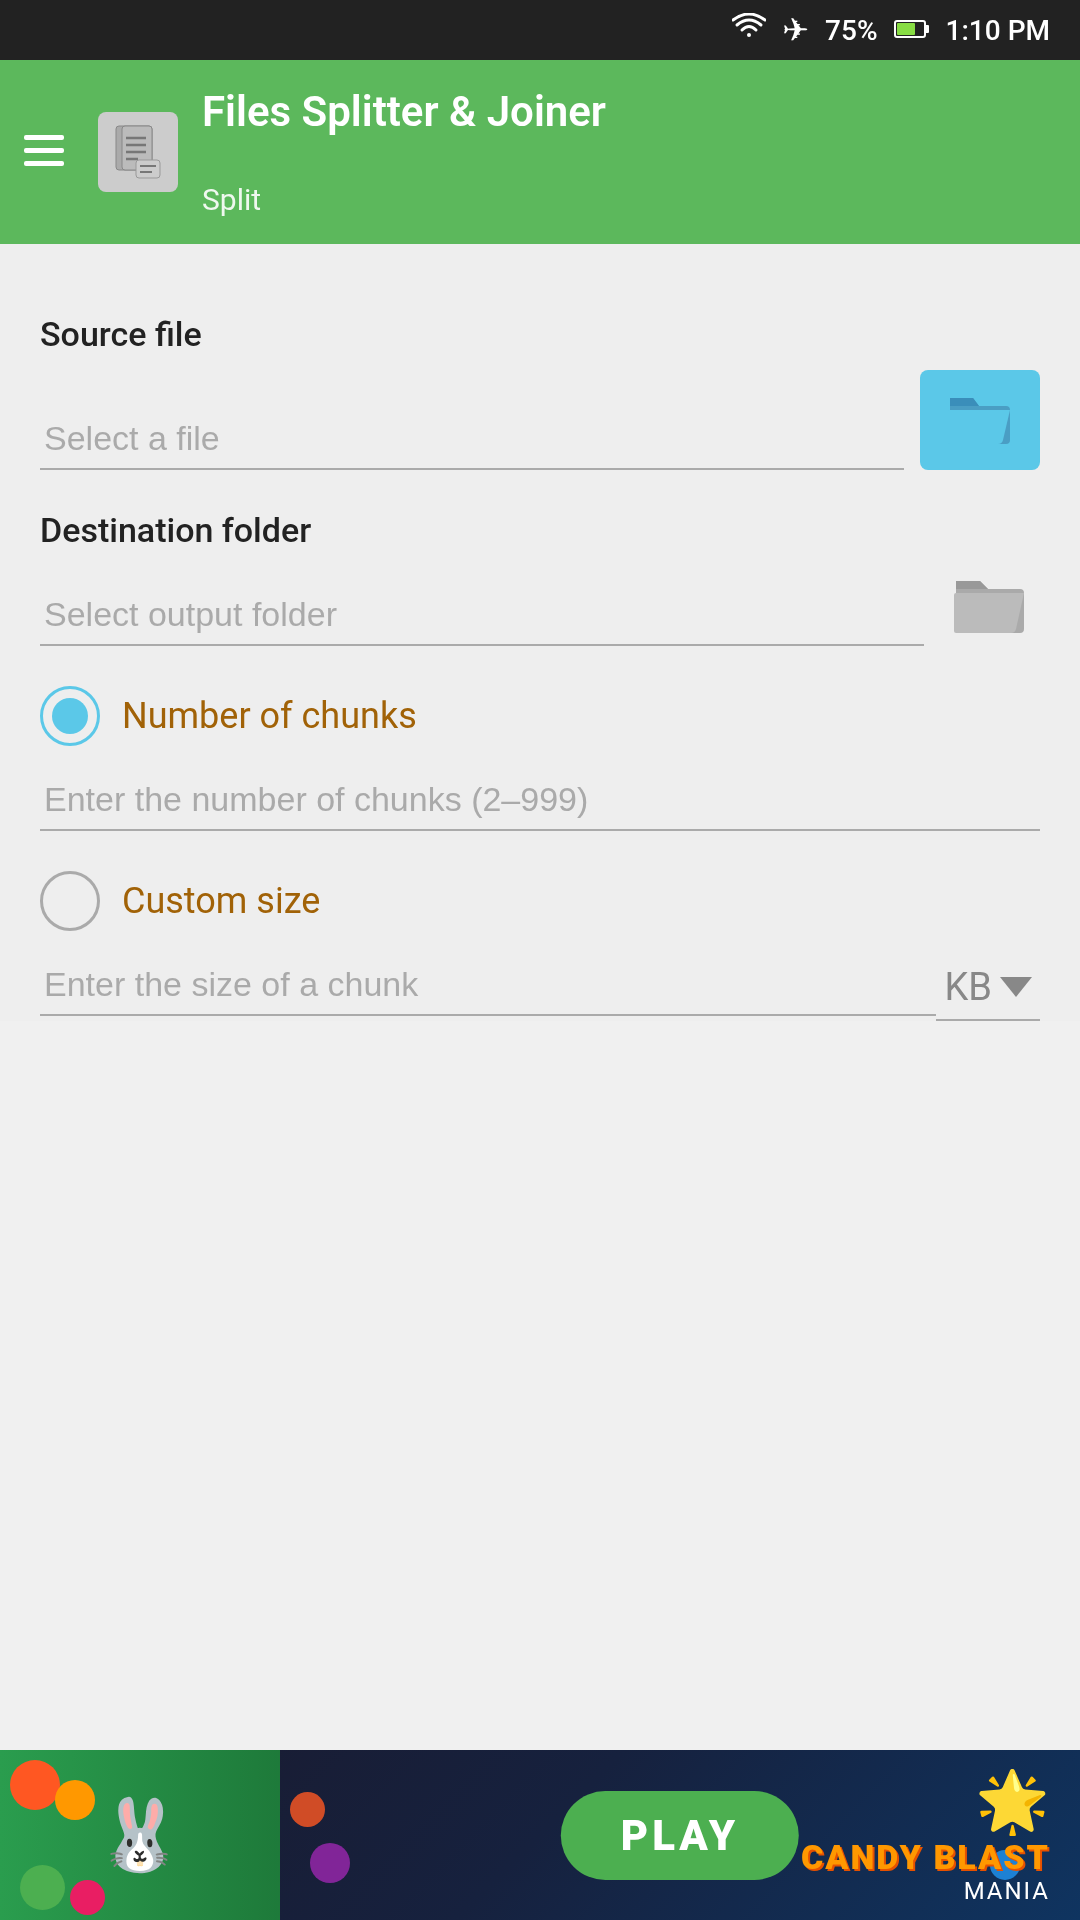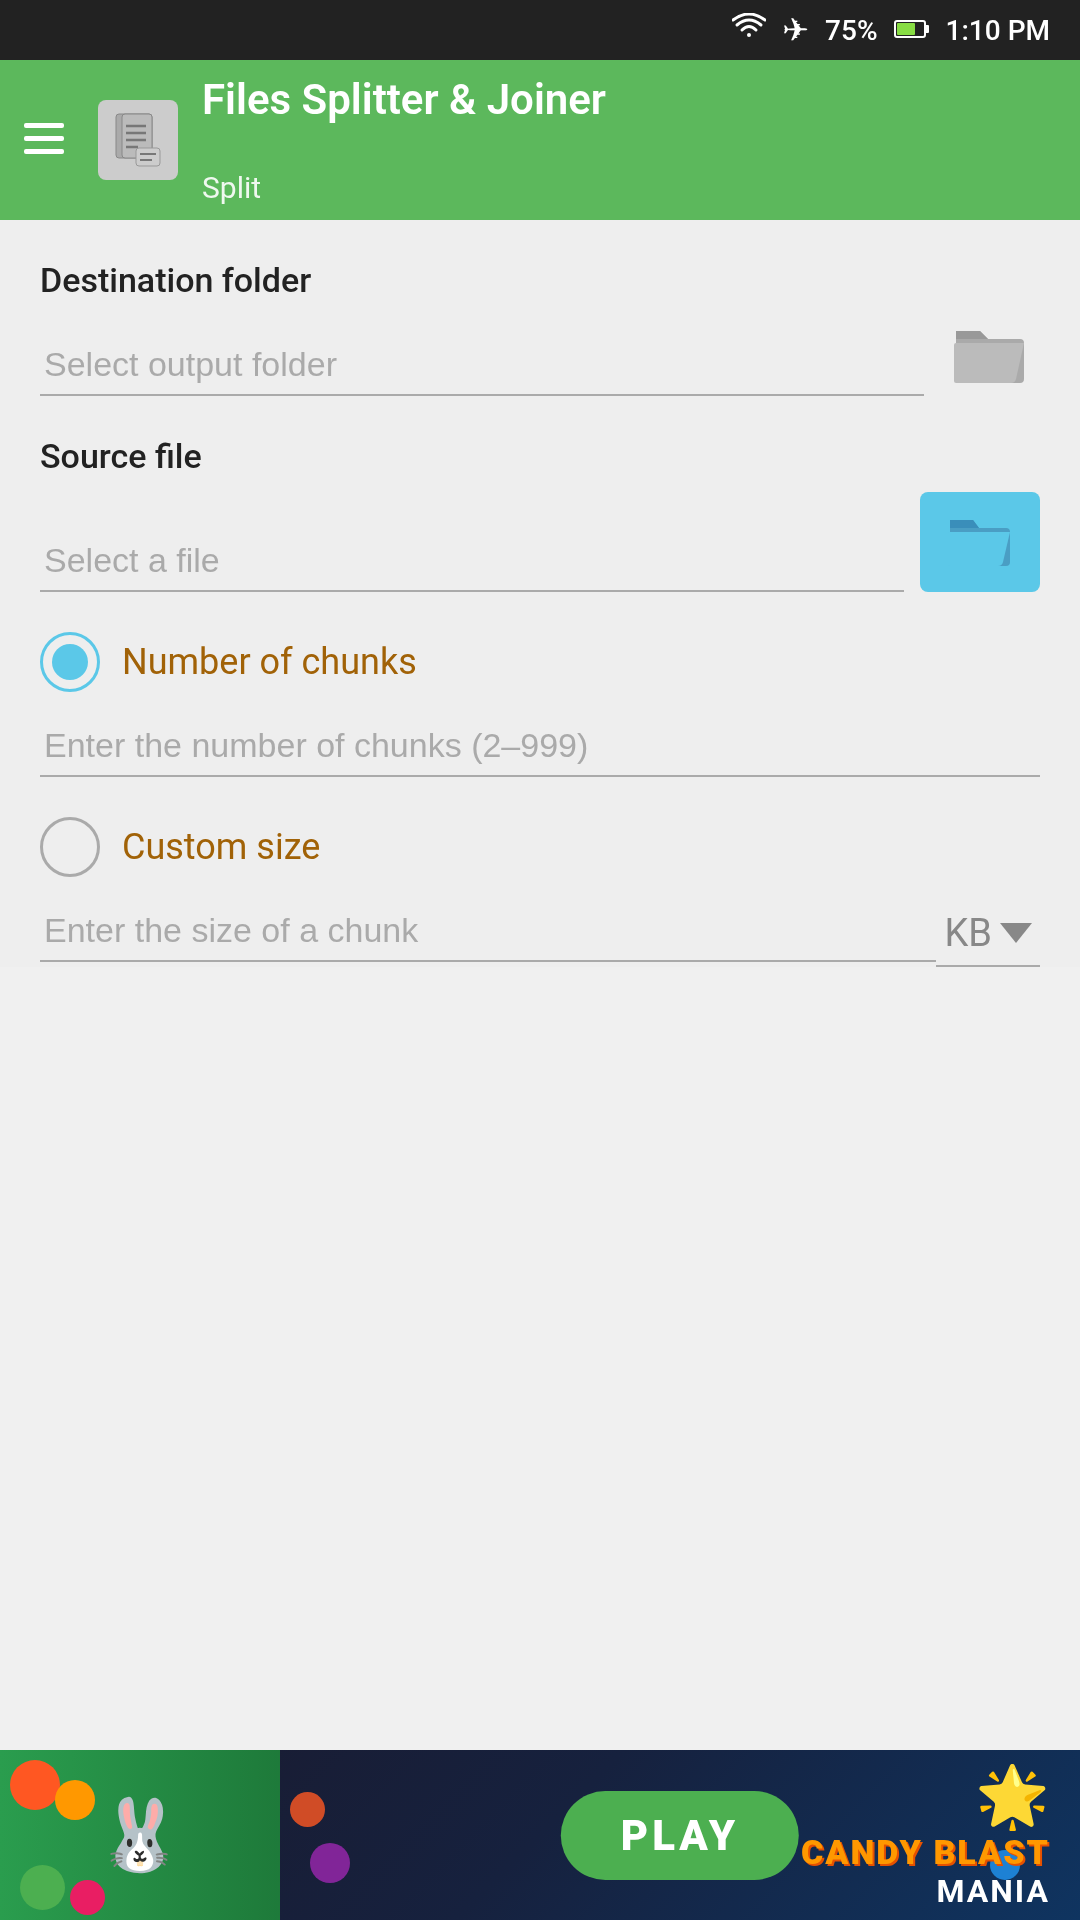--- a/index.html
+++ b/index.html
@@ -38,21 +38,21 @@
 
     .status-text {
       color: white;
       font-size: 28px;
       font-weight: 500;
     }
 
     
     .app-header {
       width: 100%;
-      height: 160px;
+      height: 184px;
       background: #5cb85c;
       display: flex;
       align-items: center;
       padding: 0 24px;
       gap: 24px;
     }
 
     .hamburger-icon {
       color: white;
       font-size: 42px;
@@ -324,22 +324,22 @@
 
     .ad-candy-text {
       font-size: 34px;
       font-weight: 900;
       color: #ff9800;
       text-shadow: 2px 2px 0 #e65100;
       letter-spacing: 2px;
     }
 
     .ad-blast-text {
-      font-size: 32px;
-      font-weight: 700;
+      font-size: 24px;
+      font-weight: 400;
       color: #fff;
       letter-spacing: 2px;
     }
   </style>
 </head>
 <body>
 
 <div class="status-bar">
   <div class="status-bar-icons">
 
@@ -391,49 +391,49 @@
     </svg>
   </div>
   <div class="app-title-group">
     <span class="app-title">Files Splitter &amp; Joiner</span>
     <span class="app-subtitle">Split</span>
   </div>
 </div>
 
 <div class="main-content">
 
+  <div style="margin-bottom: 20px; margin-top: 30px;">
+    <div class="section-label">Source file</div>
+    <div class="input-row">
+      <input type="text" class="input-field" placeholder="Select a file" style="">
+      <button class="folder-btn-blue">
+        <svg width="70" height="60" viewBox="0 0 70 60" fill="none">
+          <path d="M5 12 Q5 8 9 8 L28 8 L34 16 L61 16 Q65 16 65 20 L65 50 Q65 54 61 54 L9 54 Q5 54 5 50 Z" fill="#4a9ec4"></path>
+          <path d="M5 20 L65 20 L58 50 Q57 54 53 54 L5 54 Q3 54 3 52 L3 22 Q3 20 5 20Z" fill="#5bc8e8"></path>
+
+          <path d="M5 8 L28 8 L34 16 L5 16 Z" fill="#3a8eba"></path>
+        </svg>
+      </button>
+    </div>
+  </div>
+
   <div style="margin-bottom: 24px;">
     <div class="section-label">Destination folder</div>
     <div class="input-row">
       <input type="text" class="input-field" placeholder="Select output folder" style="">
       <button class="folder-btn-gray">
         <svg width="80" height="70" viewBox="0 0 80 70" fill="none">
           <path d="M6 14 Q6 10 10 10 L30 10 L38 18 L70 18 Q74 18 74 22 L74 58 Q74 62 70 62 L10 62 Q6 62 6 58 Z" fill="#aaa"></path>
           <path d="M6 22 L74 22 L66 58 Q65 62 61 62 L6 62 Q4 62 4 60 L4 24 Q4 22 6 22Z" fill="#bbb"></path>
           <path d="M6 10 L30 10 L38 18 L6 18 Z" fill="#999"></path>
         </svg>
       </button>
     </div>
   </div>
 
-  <div style="margin-bottom: 20px; margin-top: 30px;">
-    <div class="section-label">Source file</div>
-    <div class="input-row">
-      <input type="text" class="input-field" placeholder="Select a file" style="">
-      <button class="folder-btn-blue">
-        <svg width="70" height="60" viewBox="0 0 70 60" fill="none">
-          <path d="M5 12 Q5 8 9 8 L28 8 L34 16 L61 16 Q65 16 65 20 L65 50 Q65 54 61 54 L9 54 Q5 54 5 50 Z" fill="#4a9ec4"></path>
-          <path d="M5 20 L65 20 L58 50 Q57 54 53 54 L5 54 Q3 54 3 52 L3 22 Q3 20 5 20Z" fill="#5bc8e8"></path>
-
-          <path d="M5 8 L28 8 L34 16 L5 16 Z" fill="#3a8eba"></path>
-        </svg>
-      </button>
-    </div>
-  </div>
-
   <div class="radio-option">
     <div class="radio-circle selected">
       <div class="radio-inner"></div>
     </div>
     <span class="radio-label">Number of chunks</span>
   </div>
 
   <div class="chunk-input-row">
     <input type="text" class="chunk-input" placeholder="Enter the number of chunks (2–999)" style="">
   </div>

